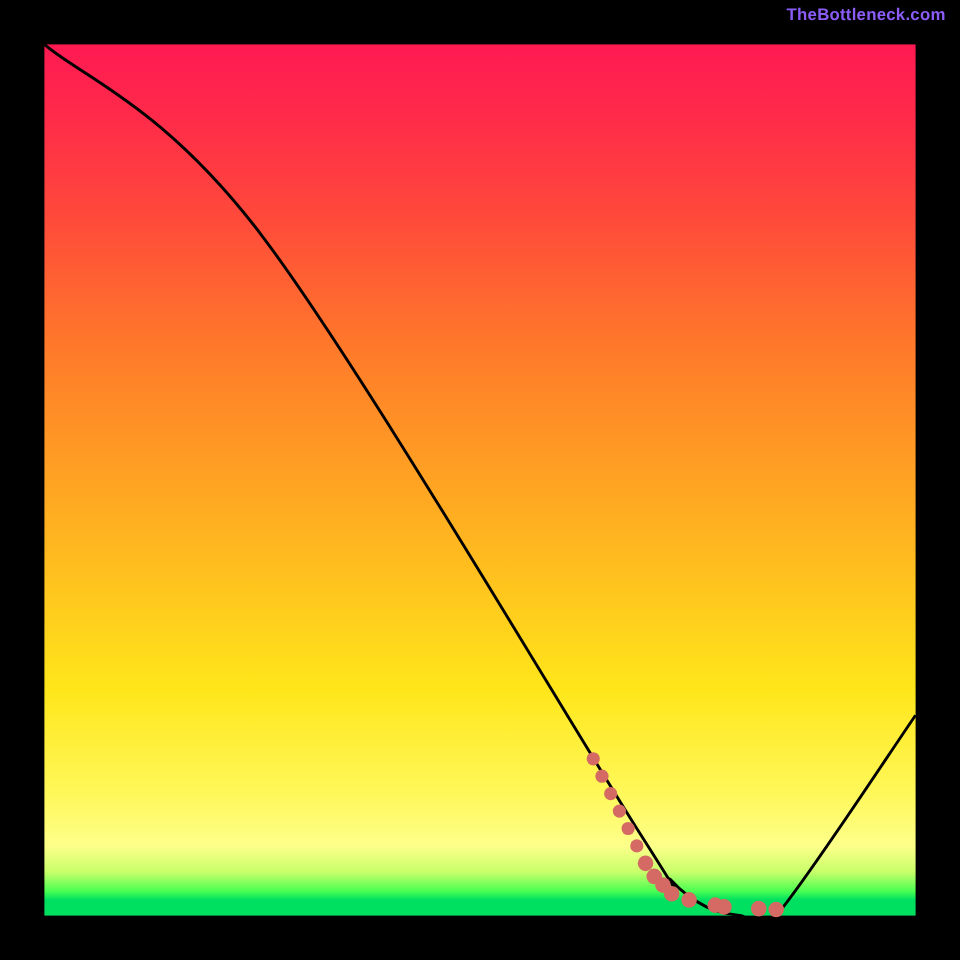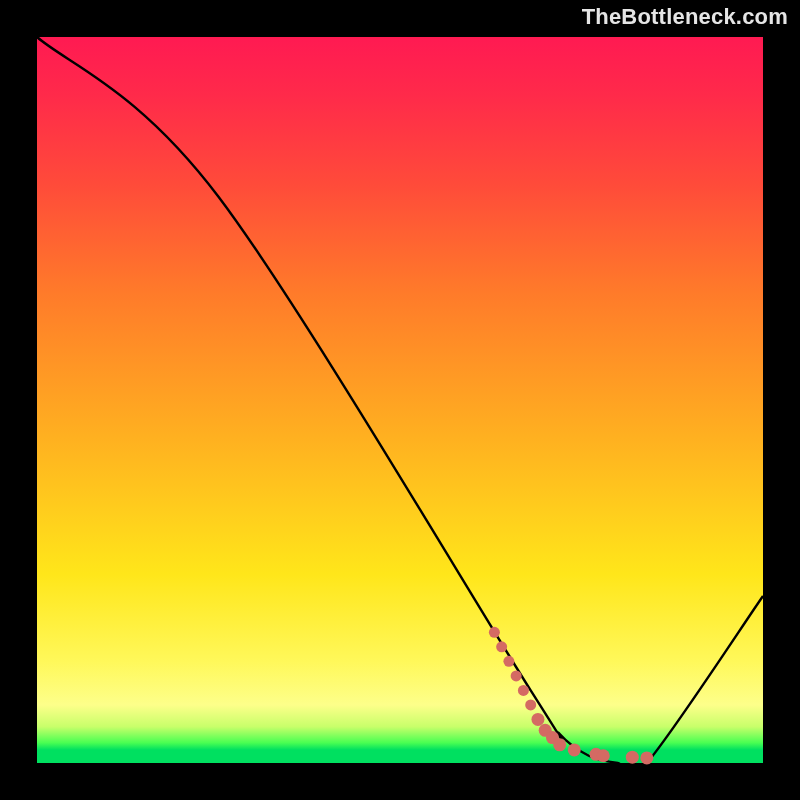--- a/index.html
+++ b/index.html
@@ -14,22 +14,22 @@
   .frame {
     position: relative;
     width: 800px;
     height: 800px;
     background: #000;
   }
   .attribution {
     position: absolute;
     top: 4px;
     right: 12px;
-    color: #e5e5e5;
-    font-size: 22px;
+    color: #8b5cf6;
+    font-size: 14px;
     font-weight: bold;
     letter-spacing: 0.2px;
   }
   .plot {
     position: absolute;
     left: 37px;
     top: 37px;
     width: 726px;
     height: 726px;
     

